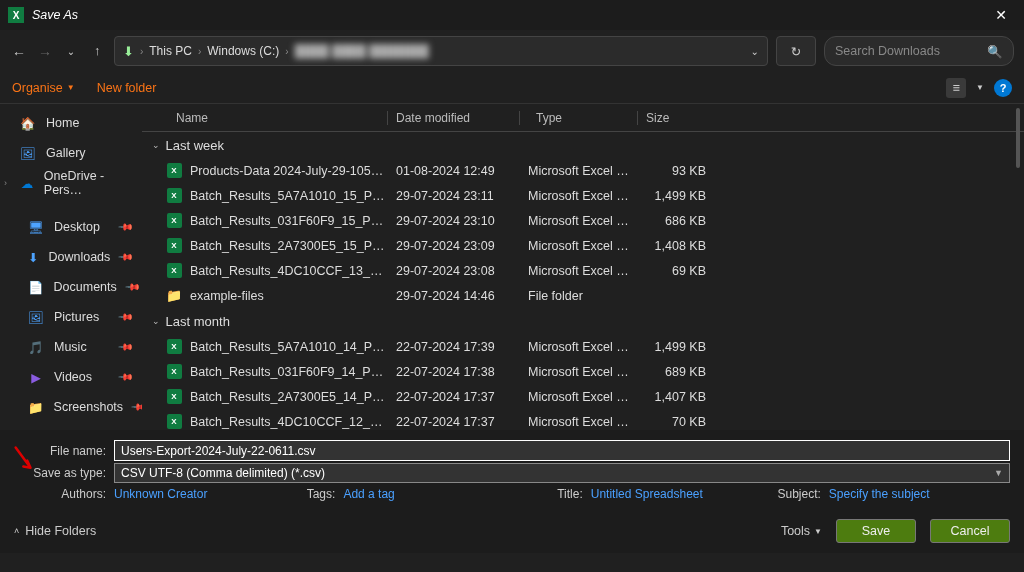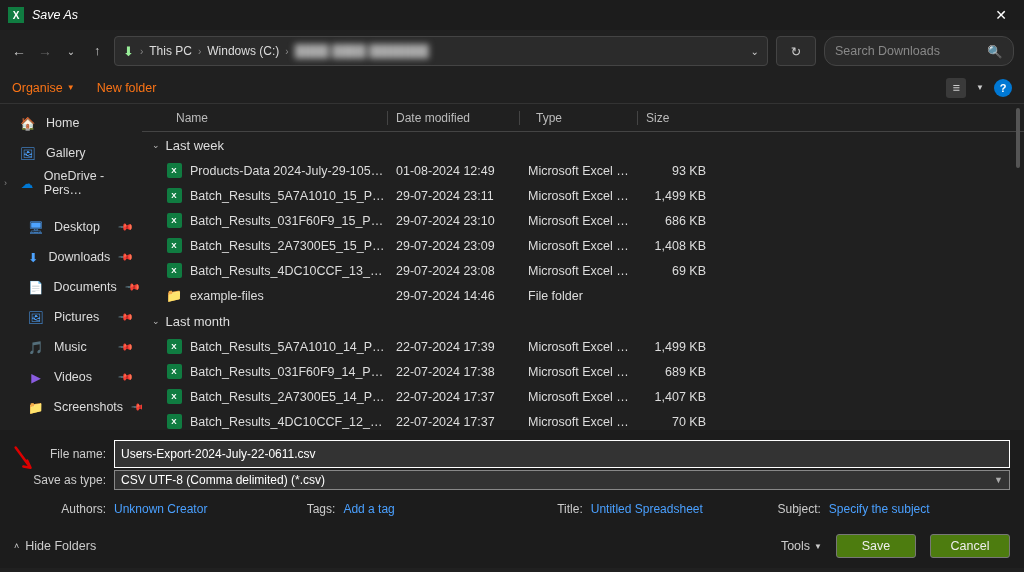--- a/index.html
+++ b/index.html
@@ -70,24 +70,24 @@
   .folder-ico { color:#ffcc66; font-size:13px;}
   .fr-date { width:132px; padding-left:8px;}
   .fr-type { width:110px; padding-left:8px; white-space:nowrap; overflow:hidden; text-overflow:ellipsis;}
   .fr-size { width:90px; padding-right:14px; text-align:right;}
   .scrollbar-fake { position:absolute; right:4px; top:4px; width:4px; height:60px; background:#555; border-radius:2px;}
 
   
   .bottom { background:#1c1c1c; padding:8px 14px 10px 14px; }
   .form-row { display:flex; align-items:center; gap:8px; margin:2px 0;}
   .form-label { width:92px; text-align:right; color:#ccc; font-size:12px;}
-  .text-input { flex:1; background:#333; border:1px solid #fff; height:28px; color:#fff; padding:0 6px; font-size:12px;}
+  .text-input { flex:1; background:#333; border:1px solid #fff; height:21px; color:#fff; padding:0 6px; font-size:12px;}
   .combo-input { flex:1; background:#333; border:1px solid #888; height:20px; color:#fff; padding:0 6px; font-size:12px; display:flex; align-items:center; justify-content:space-between;}
   .combo-arrow { font-size:9px; color:#aaa;}
-  .meta-row { display:flex; align-items:center; gap:8px; margin-top:12px; font-size:12px;}
+  .meta-row { display:flex; align-items:center; gap:8px; margin-top:4px; font-size:12px;}
   .meta-label { color:#ccc;}
   .meta-link { color:#4aa0ff; cursor:pointer;}
   .bottom-actions { display:flex; align-items:center; margin-top:18px; gap:14px;}
   .hide-folders { display:flex; align-items:center; gap:6px; color:#ccc; cursor:pointer; font-size:12.5px;}
   .ba-spacer { flex:1;}
   .tools-btn { color:#ccc; cursor:pointer; display:flex; align-items:center; gap:4px;}
   .btn { width:80px; height:24px; border:1px solid #777; border-radius:3px; background:#4d7c0f; color:#eee; display:flex; align-items:center; justify-content:center; cursor:pointer; font-size:12.5px;}
 
   .red-arrow { position:absolute; left:8px; top:450px; font-size:20px; transform:rotate(25deg);}
   .red-arrow svg { width:30px; height:20px;}

